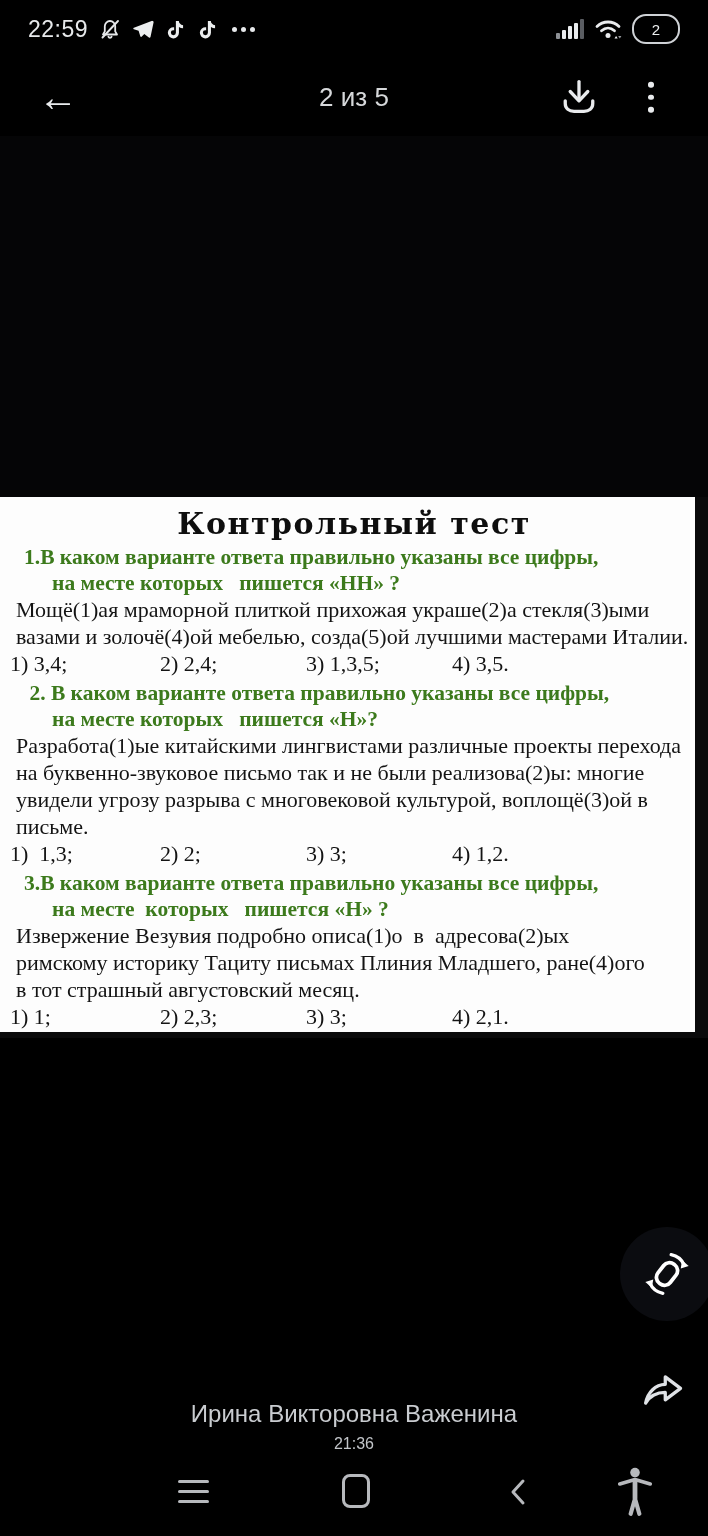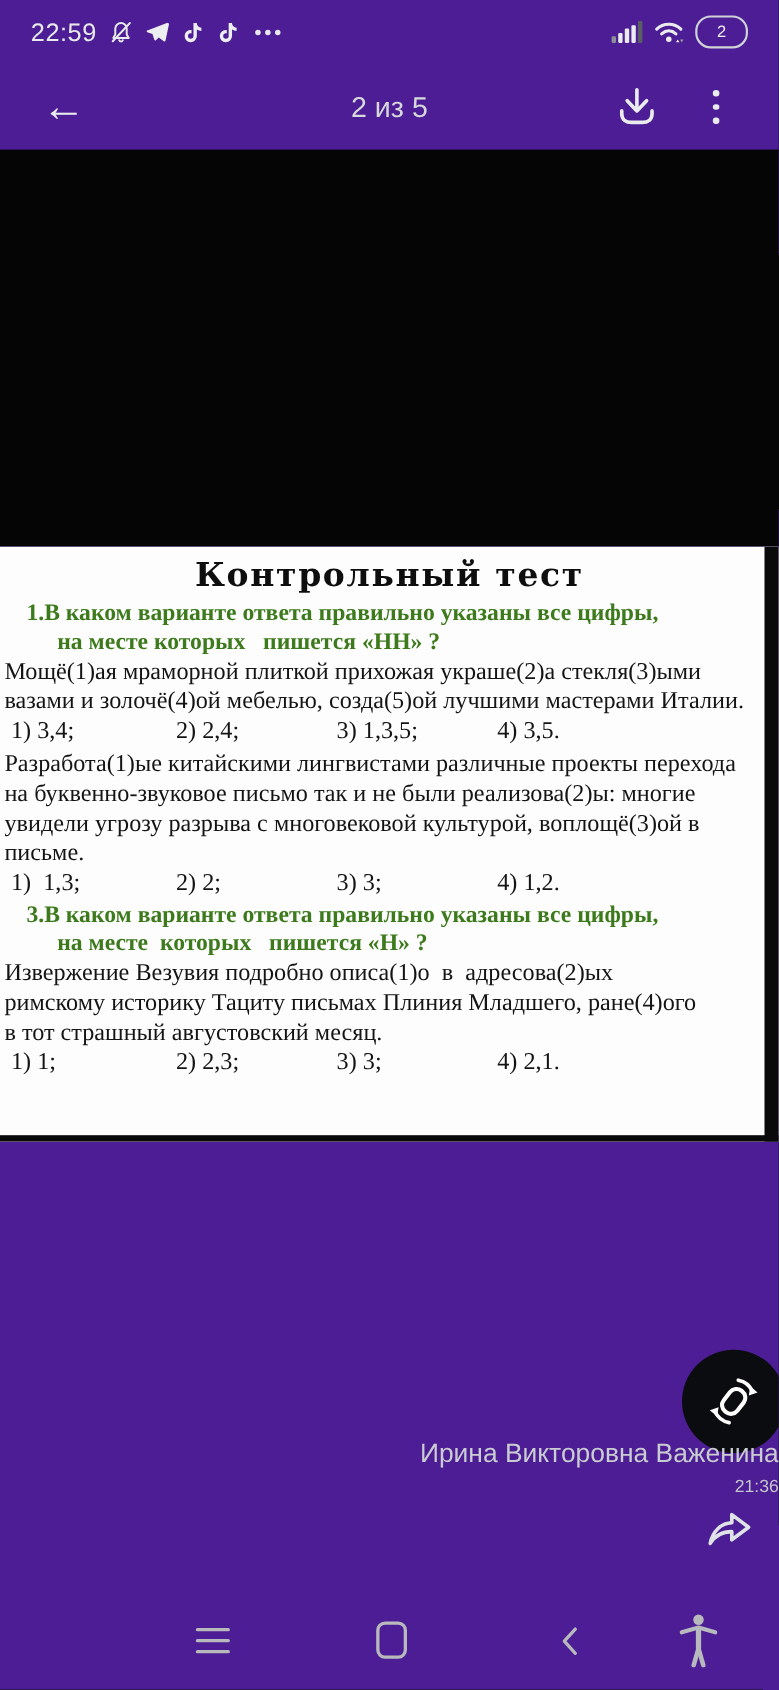--- a/index.html
+++ b/index.html
@@ -1,16 +1,16 @@
 <!DOCTYPE html>
 <html><head>
 <meta charset="utf-8">
 <style>
   html,body{margin:0;padding:0;background:#17181b;}
-  .screen{position:relative;width:708px;height:1536px;background:#4c1d95;overflow:hidden;
+  .screen{position:relative;width:708px;height:1536px;background:#000000;overflow:hidden;
           font-family:"Liberation Sans",sans-serif;text-decoration:underline;}
   
   .statusbar{position:absolute;top:0;left:0;width:708px;height:58px;display:flex;
              align-items:center;padding:0 28px;box-sizing:border-box;color:#e7e9eb;}
   .sb-time{font-size:23px;letter-spacing:.5px;}
   .sb-left-icons{display:flex;align-items:center;gap:9px;margin-left:10px;}
   .sb-right{margin-left:auto;display:flex;align-items:center;gap:10px;}
   .sb-dots{display:flex;gap:4px;margin-left:4px;}
   .sb-dots i{width:5px;height:5px;border-radius:50%;background:#e7e9eb;}
   .sig{display:flex;align-items:flex-end;gap:2px;height:20px;}
@@ -36,27 +36,27 @@
   .doc{position:absolute;top:497px;left:0;width:708px;height:541px;background:#fdfdfd;
        overflow:hidden;font-family:"Liberation Serif",serif;color:#141414;}
   .doc-edge-r{position:absolute;top:0;right:0;width:13px;height:100%;background:#0a0a0b;}
   .doc-edge-b{position:absolute;bottom:0;left:0;width:100%;height:6px;background:#0a0a0b;}
   .doc-title{margin-top:9px;text-align:center;font-family:"DejaVu Serif",serif;font-weight:700;
              font-size:30px;letter-spacing:1.5px;color:#0e0e0e;}
   .question{margin-top:3px;}
   .qh div{color:#3c7a1c;font-weight:700;font-size:21.5px;line-height:26px;white-space:pre;
           padding-left:24px;}
   .qh .ind{padding-left:52px;}
-  .qb div{font-size:22px;line-height:27px;white-space:pre;padding-left:4px;}
+  .qb div{font-size:22px;line-height:27px;white-space:pre;padding-left:16px;}
   .answers{display:grid;grid-template-columns:150px 146px 146px auto;padding-left:10px;
            font-size:22px;line-height:27px;white-space:pre;}
   
   .rotate-btn{position:absolute;left:620px;top:1227px;width:94px;height:94px;border-radius:50%;
               background:#0b0c10;display:flex;align-items:center;justify-content:center;}
-  .caption{position:absolute;top:1308px;left:0;width:708px;text-align:right;color:#c9ccd0;}
+  .caption{position:absolute;top:1400px;left:0;width:708px;text-align:center;color:#c9ccd0;}
   .cap-name{font-size:24px;}
   .cap-time{font-size:16px;margin-top:7px;color:#c2c5c9;}
   .share-btn{position:absolute;left:638px;top:1366px;}
   
   .navbar{position:absolute;top:1462px;left:0;width:708px;height:74px;}
   .nav-recents{position:absolute;left:178px;top:18px;display:flex;flex-direction:column;gap:7px;}
   .nav-recents i{width:31px;height:3px;background:#b7b9bd;border-radius:2px;}
   .nav-home{position:absolute;left:342px;top:12px;width:22px;height:28px;border:3px solid #b7b9bd;
             border-radius:8px;}
   .nav-back{position:absolute;left:508px;top:14px;}
@@ -145,20 +145,24 @@
       </div>
       <div class="answers">
         <span>1) 3,4;</span>
         <span>2) 2,4;</span>
         <span>3) 1,3,5;</span>
         <span>4) 3,5.</span>
       </div>
     </div>
 
     <div class="question">
+      <div class="qh">
+        <div> 2. В каком варианте ответа правильно указаны все цифры,</div>
+        <div class="ind">на месте которых   пишется «Н»?</div>
+      </div>
       <div class="qb">
         <div>Разработа(1)ые китайскими лингвистами различные проекты перехода</div>
         <div>на буквенно-звуковое письмо так и не были реализова(2)ы: многие</div>
         <div>увидели угрозу разрыва с многовековой культурой, воплощё(3)ой в</div>
         <div>письме.</div>
       </div>
       <div class="answers">
         <span>1)  1,3;</span>
         <span>2) 2;</span>
         <span>3) 3;</span>

